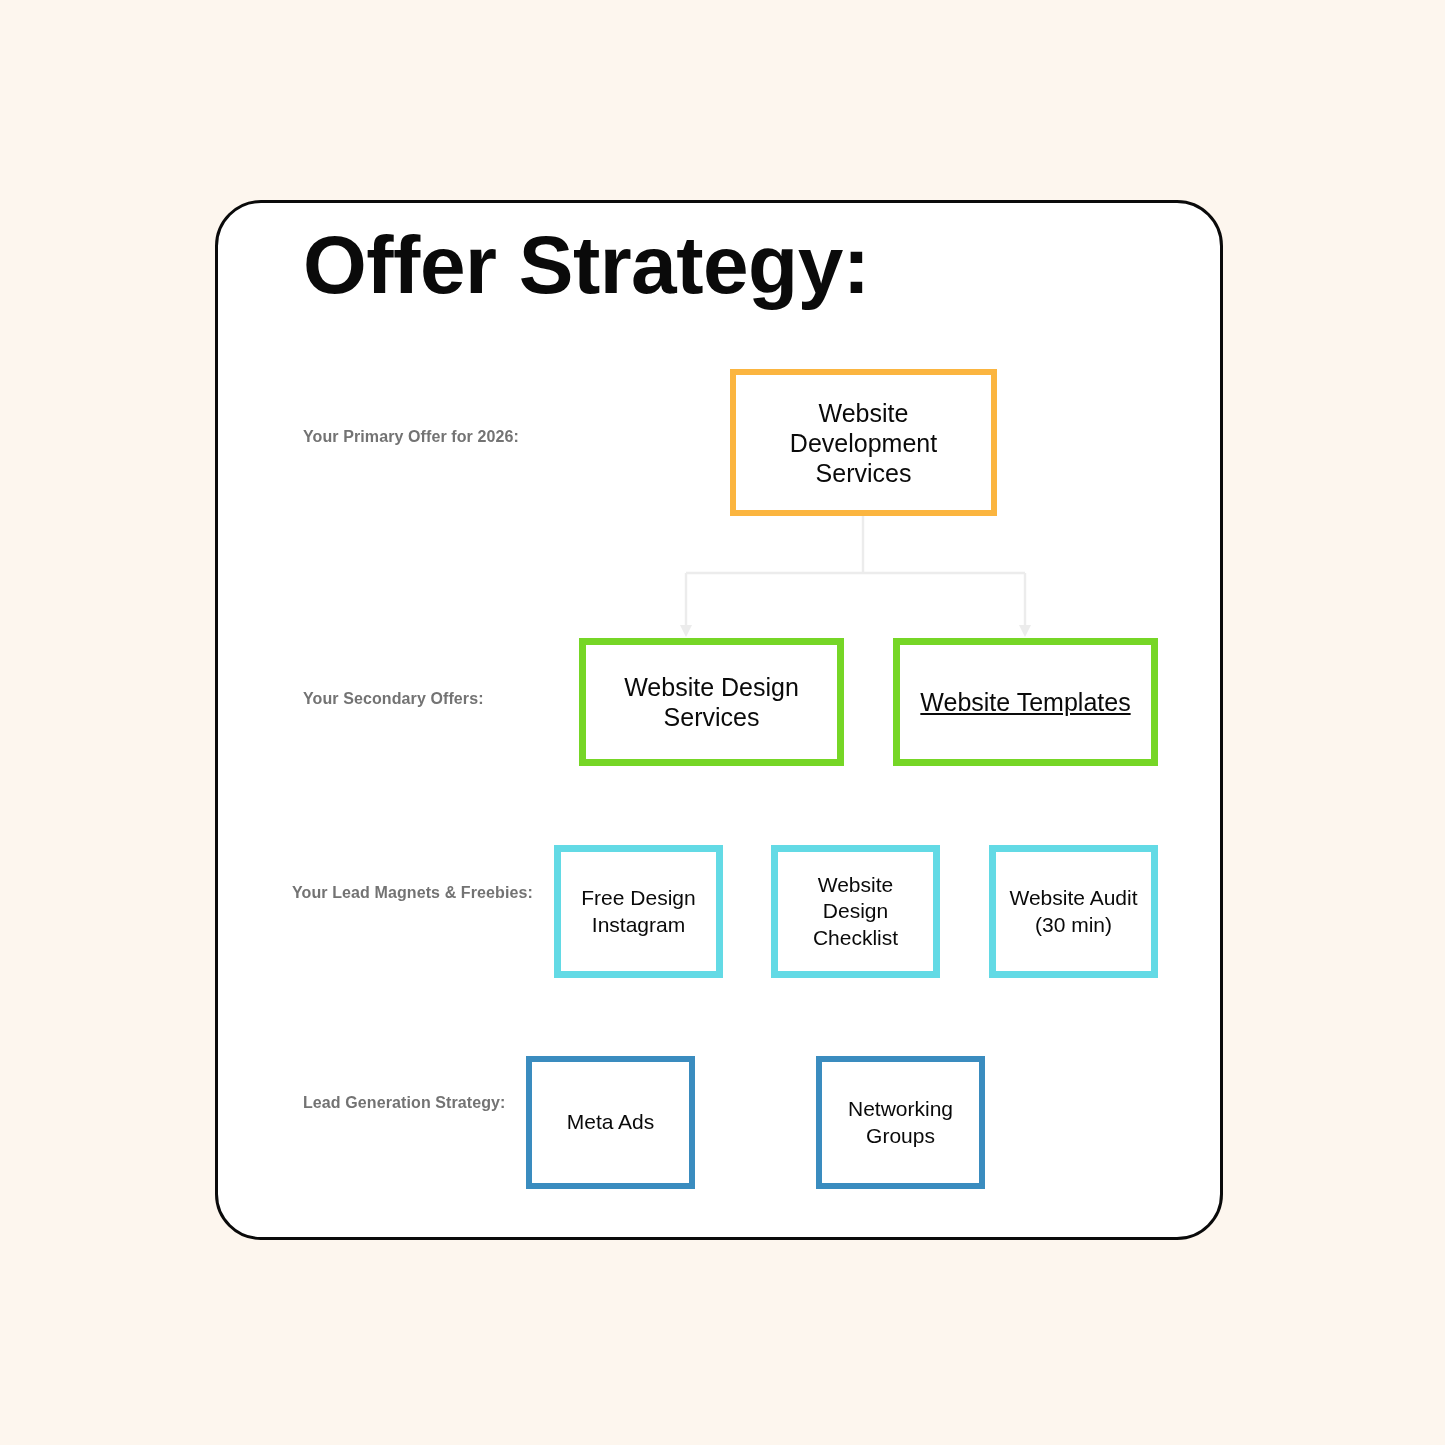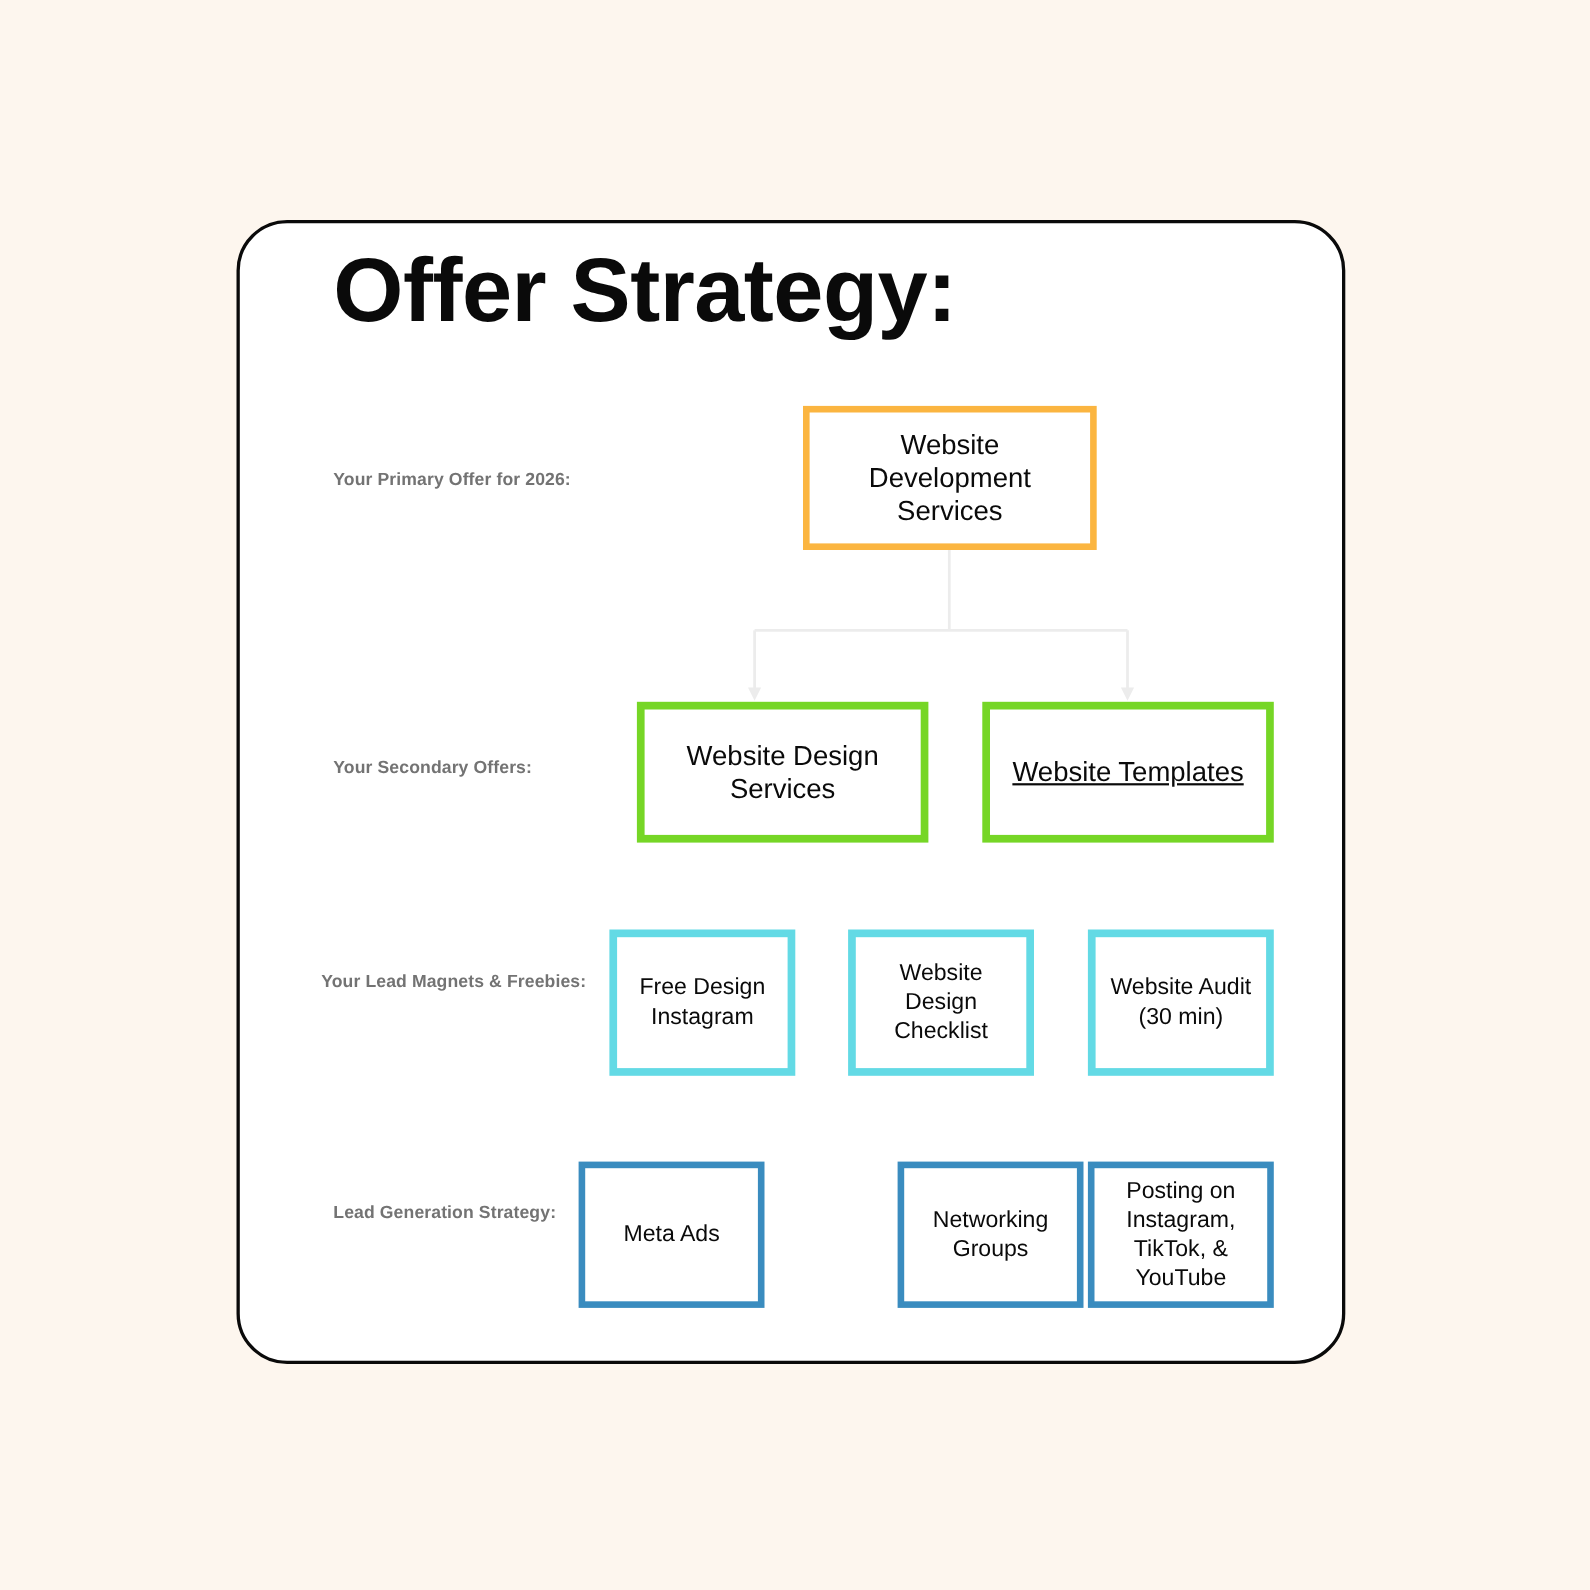--- a/index.html
+++ b/index.html
@@ -81,21 +81,21 @@
   .node span {
     display: block;
     padding: 0 10px;
   }
 
   
   #node-primary {
     left: 730px;
     top: 369px;
     width: 267px;
-    height: 131px;
+    height: 147px;
     border: 6px solid #fbb540;
     font-size: 25px;
     line-height: 1.2;
   }
 
   
   .node-secondary {
     top: 638px;
     width: 265px;
     height: 128px;
@@ -179,17 +179,14 @@
   <div class="node node-magnet" id="node-magnet-2">
     <span>Website Audit (30 min)</span>
   </div>
 
   <div class="node node-leadgen" id="node-leadgen-0">
     <span>Meta Ads</span>
   </div>
   <div class="node node-leadgen" id="node-leadgen-1">
     <span>Networking Groups</span>
   </div>
-  <div class="node node-leadgen" id="node-leadgen-2">
-    <span>Posting on Instagram, TikTok, &amp; YouTube</span>
-  </div>
 
 </div>
 
 </body></html>

